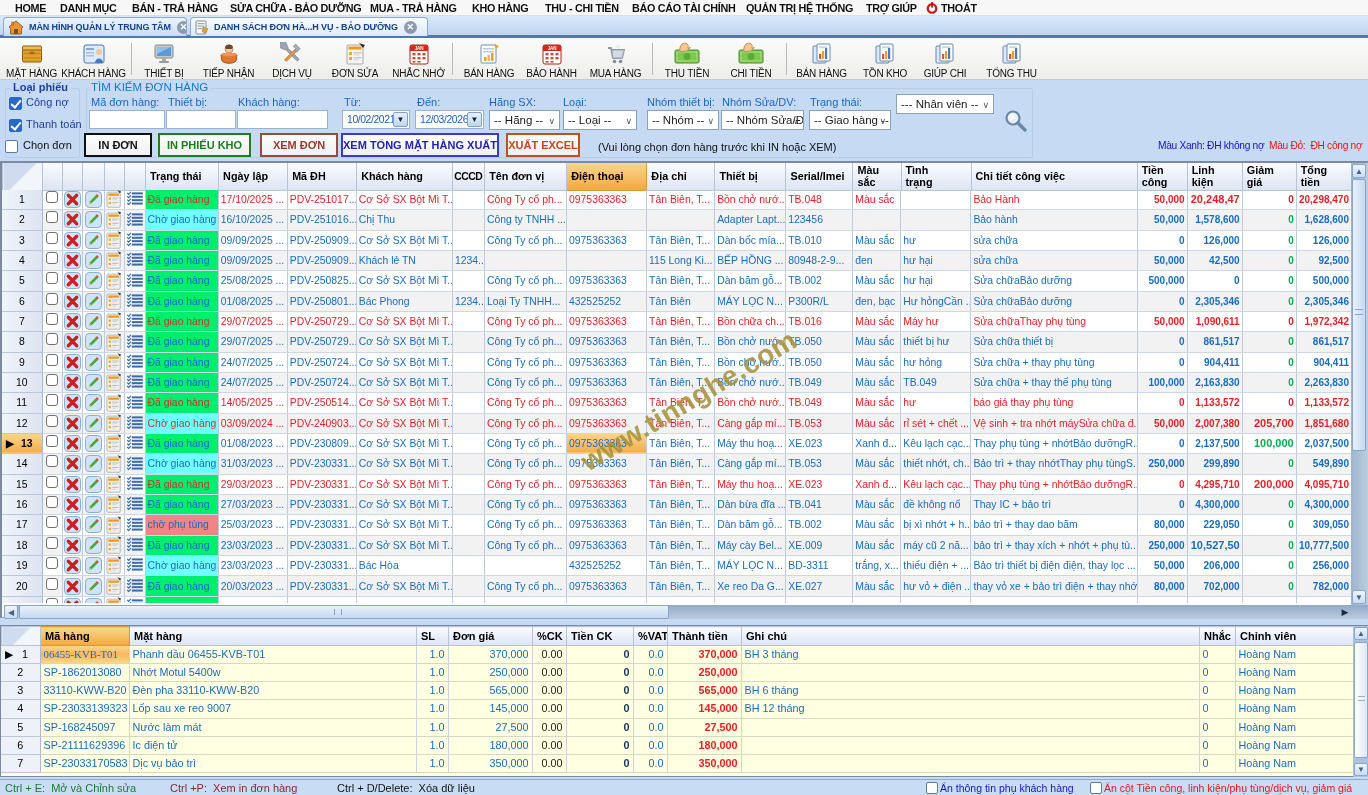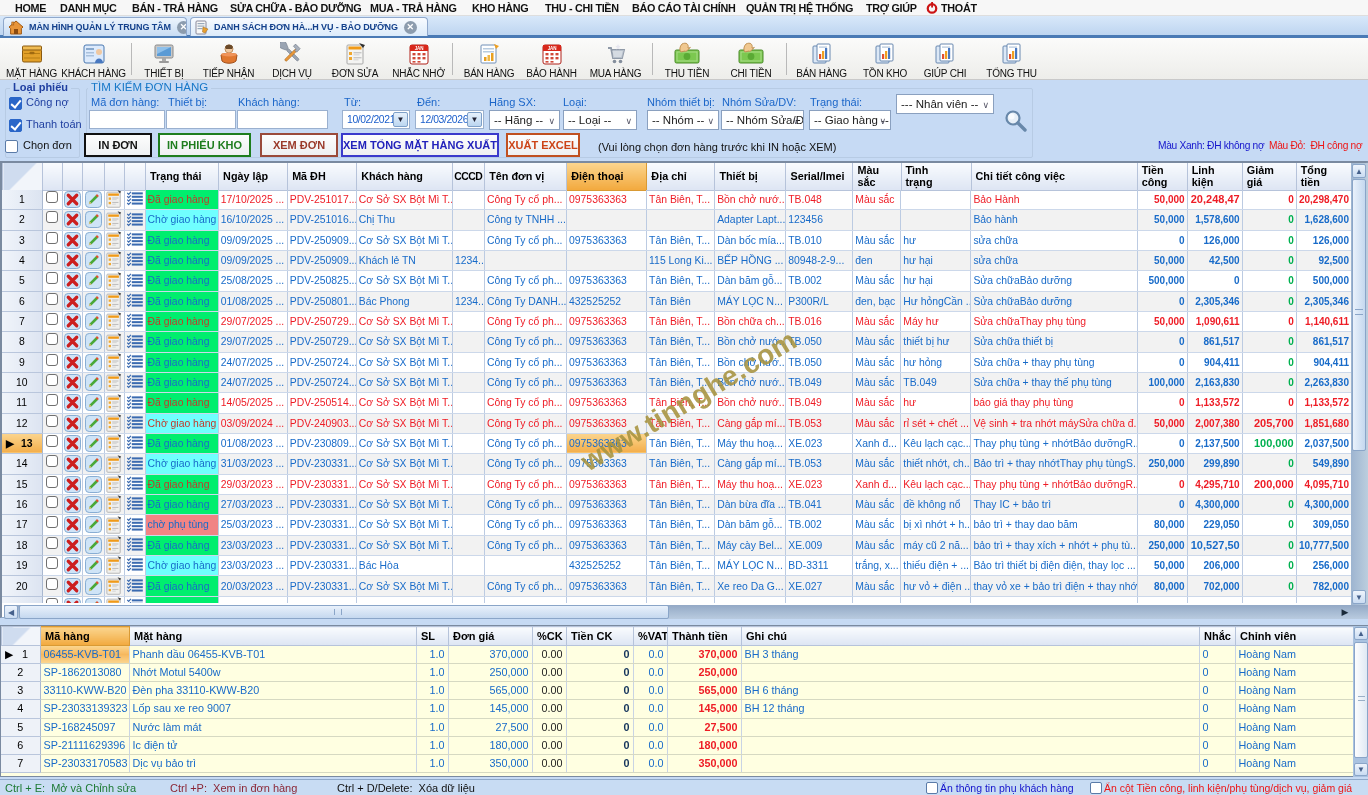--- a/index.html
+++ b/index.html
@@ -823,21 +823,21 @@
                   <path d="M1 9.4 l1.6 1.6 L5 8.4" stroke="#3a6ab0" stroke-width="1.3" fill="none"></path>
                   <path d="M1 13.1 l1.6 1.6 L5 12.1" stroke="#3a6ab0" stroke-width="1.3" fill="none"></path>
                 </g>
               </svg>
             </td>
 <td class="sG" style="color:#186bc9;">Đã giao hàng</td>
 <td class="blue">01/08/2025 ...</td>
             <td class="blue">PDV-250801...</td>
             <td class="blue">Bác Phong</td>
             <td class="blue">1234...</td>
-            <td class="blue">Công Ty DANH...</td>
+            <td class="blue">Loại Ty TNHH...</td>
 <td class="blue" style="">432525252</td>
 <td class="blue">Tân Biên</td>
             <td class="blue">MÁY LỌC N...</td>
             <td class="blue">P300R/L</td>
             <td class="blue">đen, bạc</td>
             <td class="blue">Hư hỏngCần ...</td>
             <td class="blue">Sửa chữaBảo dưỡng</td>
 <td class="num blue">0</td>
             <td class="num blue" style="">2,305,346</td>
 <td class="num grn" style="">0</td>
@@ -896,21 +896,21 @@
 <td class="red" style="">0975363363</td>
 <td class="red">Tân Biên, T...</td>
             <td class="red">Bồn chữa ch...</td>
             <td class="red">TB.016</td>
             <td class="red">Màu sắc</td>
             <td class="red">Máy hư</td>
             <td class="red">Sửa chữaThay phụ tùng</td>
 <td class="num red">50,000</td>
             <td class="num red" style="">1,090,611</td>
 <td class="num red" style="">0</td>
-            <td class="num red">1,140,611</td>
+            <td class="num red">1,972,342</td>
           </tr>
 <tr style="background:#f2f2f2;">
             <td class="rn" style="">8</td>
 <td class="icn"><span style="display:inline-block;width:12px;height:12px;border:1px solid #707070;border-radius:3px;background:#fff;"></span></td>
 <td class="icn">
               <svg width="17" height="17" viewBox="0 0 18 18">
                 <rect x="0.5" y="0.5" width="17" height="17" rx="4" fill="#cfe4f7" stroke="#7fa8d0"></rect>
                 <path d="M4.5 4.5 L13.5 13.5 M13.5 4.5 L4.5 13.5" stroke="#cc1f1f" stroke-width="3.4" stroke-linecap="round"></path>
               </svg>
             </td>
@@ -1863,21 +1863,21 @@
         <col style="width:67px;">
         <col style="width:34px;">
         <col style="width:74px;">
         <col style="width:458px;">
         <col style="width:36px;">
         <col style="width:118px;">
       </colgroup>
 <tbody>
         <tr>
           <td class="rn" style="background:#eef2f8;"><span style="float:left;margin-left:1px;">▶</span>1</td>
-<td class="blue" style="background:linear-gradient(#fbd58e,#f6b85e,#fbd58e);">06455-KVB-T01</td>
+<td class="blue" style="background:linear-gradient(#fbd58e,#f6b85e,#fbd58e);font-family:Liberation Serif, serif;">06455-KVB-T01</td>
           <td class="blue">Phanh dầu 06455-KVB-T01</td>
 <td class="blue" style="text-align:right;">1.0</td>
           <td class="blue" style="text-align:right;">370,000</td>
 <td style="text-align:right;color:#222;">0.00</td>
           <td style="text-align:right;color:#13335c;font-weight:bold;">0</td>
 <td class="blue" style="text-align:right;">0.0</td>
           <td class="red num">370,000</td>
 <td class="blue">BH 3 tháng</td>
           <td class="blue">0</td>
           <td class="blue">Hoàng Nam</td>

